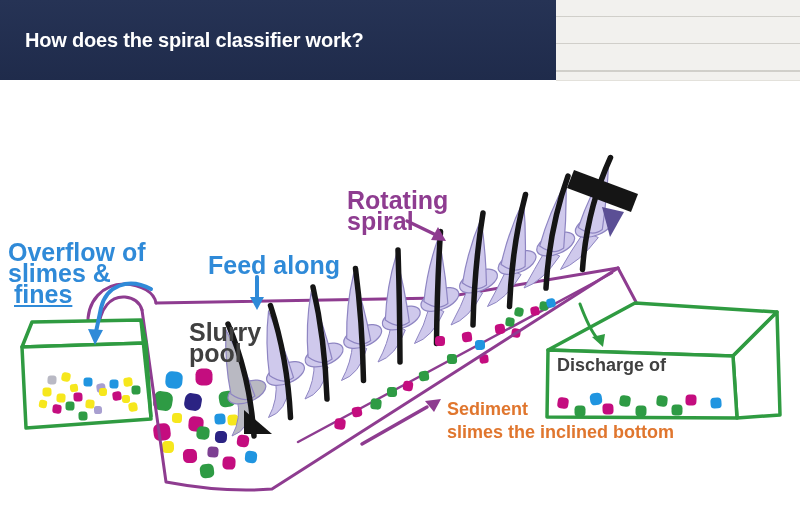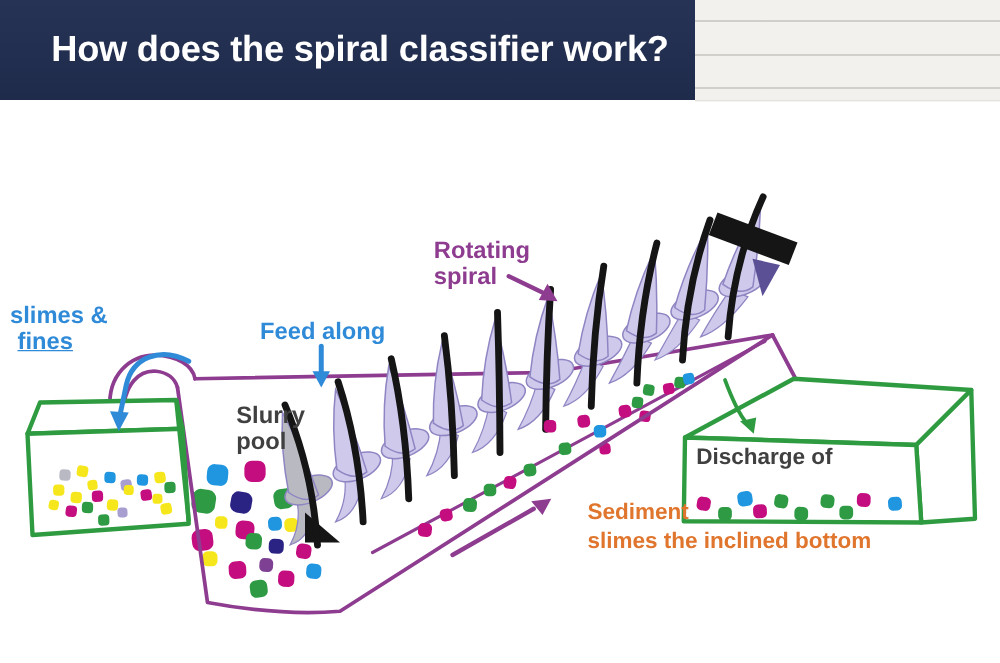--- a/index.html
+++ b/index.html
@@ -2,28 +2,28 @@
 <html><head>
 <meta charset="utf-8">
 <style>
   html,body{margin:0;padding:0;background:#fff;}
   .stage{position:relative;width:800px;height:530px;background:#ffffff;overflow:hidden;
          font-family:"Liberation Sans",sans-serif;}
   
   .banner{position:absolute;left:0;top:0;width:556px;height:80px;
           background:linear-gradient(180deg,#263355,#1f2b4b);
           display:flex;align-items:center;z-index:3;}
-  .banner-title{padding-left:41px;color:#ffffff;font-size:29px;font-weight:700;letter-spacing:-.2px;}
+  .banner-title{padding-left:25px;color:#ffffff;font-size:20px;font-weight:700;letter-spacing:-.2px;}
   .texture{position:absolute;left:556px;top:0;width:244px;height:80px;background:#f2f1ee;
            background-image:repeating-linear-gradient(180deg,
              rgba(255,255,255,0) 0 16px, rgba(168,166,158,.45) 16px 17.5px, rgba(255,255,255,0) 17.5px 27px);
            border-bottom:1px solid #e3e1db;z-index:2;}
   
   .diagram{position:absolute;left:0;top:0;width:800px;height:530px;z-index:1;}
-  .lbl{position:absolute;font-weight:700;font-size:19px;line-height:21px;white-space:nowrap;z-index:4;}
+  .lbl{position:absolute;font-weight:700;font-size:25px;line-height:21px;white-space:nowrap;z-index:4;}
   .lbl span{display:block;}
   .lbl-blue{color:#2f8ad8;}
   .lbl-green{color:#404040;}
   .lbl-purple{color:#8e3c90;}
   .lbl-orange{color:#e0762e;}
   .lbl-sm{font-size:18px;line-height:22px;}
 </style>
 </head>
 <body>
 
@@ -227,35 +227,36 @@
       <polygon points="446,241 431,240 438,227" fill="#8e3c90"></polygon>
     </g>
 
     <g>
       <path d="M362,444 L427,407" fill="none" stroke="#8e3c90" stroke-width="3.5" stroke-linecap="round"></path>
       <polygon points="441,399 434,412 425,401" fill="#8e3c90"></polygon>
     </g>
   </svg>
 
   <div class="lbl lbl-blue" style="left:8px;top:242px;">
+    <span>Overflow of</span>
     <span>slimes &amp;</span>
     <span style="padding-left:6px;text-decoration:underline;">fines</span>
   </div>
   <div class="lbl lbl-blue" style="left:208px;top:255px;">
     <span>Feed along</span>
   </div>
   <div class="lbl lbl-green" style="left:189px;top:322px;">
     <span>Slurry</span>
     <span>pool</span>
   </div>
   <div class="lbl lbl-purple" style="left:347px;top:190px;">
     <span>Rotating</span>
     <span>spiral</span>
   </div>
   <div class="lbl lbl-green lbl-sm" style="left:557px;top:354px;">
     <span>Discharge of</span>
   </div>
-  <div class="lbl lbl-orange lbl-sm" style="left:470px;top:398px;line-height:23px;">
+  <div class="lbl lbl-orange lbl-sm" style="left:447px;top:398px;line-height:23px;">
     <span>Sediment</span>
     <span>slimes the inclined bottom</span>
   </div>
 
 </div>
 
 </body></html>

